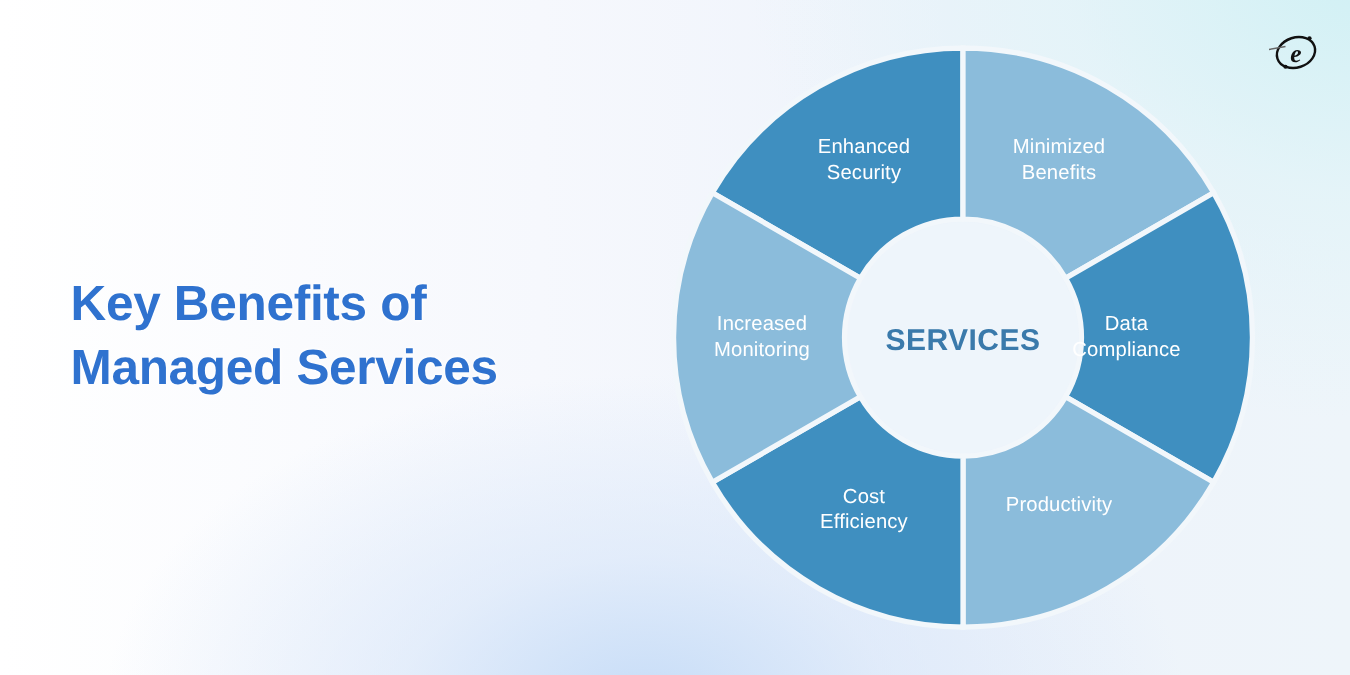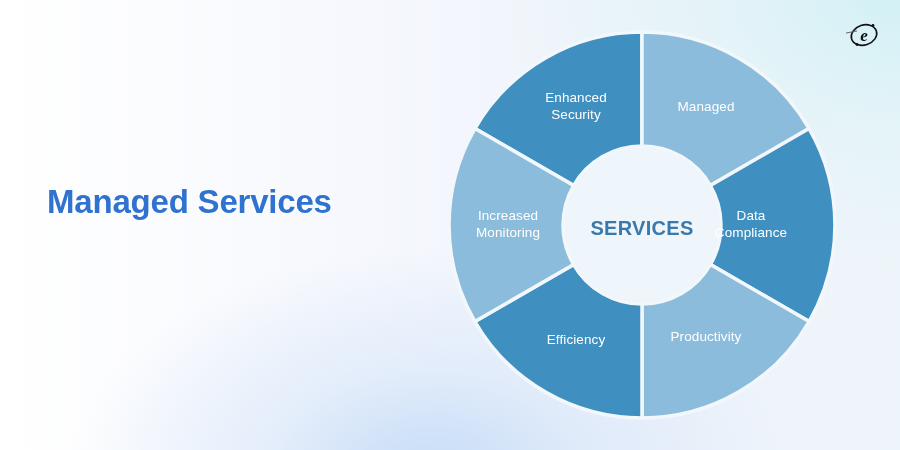--- a/index.html
+++ b/index.html
@@ -84,20 +84,21 @@
       white-space: nowrap;
     }
     .hub-label span { display: block; }
   </style>
 </head>
 <body>
 
 <div class="bg"></div>
 
 <h1 class="title">
+  <span>Key Benefits of</span>
   <span>Managed Services</span>
 </h1>
 
 <div class="logo">
   <svg width="40" height="30" viewBox="0 0 40 30">
     <ellipse cx="21" cy="15" rx="13" ry="10" fill="none" stroke="#111" stroke-width="1.6" transform="rotate(-18 21 15)"></ellipse>
     <circle cx="30" cy="5.5" r="1.4" fill="#111"></circle>
     <circle cx="14" cy="24.5" r="1.4" fill="#111"></circle>
     <path d="M3 13 L14 11" stroke="#666" stroke-width="1" fill="none"></path>
     <text x="21" y="21" text-anchor="middle" font-family="'Liberation Serif', 'DejaVu Serif', serif" font-style="italic" font-weight="700" font-size="17" fill="#111">e</text>
@@ -119,30 +120,32 @@
   <path class="seg seg-light" d="M474.9 321.5 A193 193 0 0 1 474.9 128.5 L573.6 185.5 A79 79 0 0 0 573.6 264.5 Z"></path>
 
   <circle cx="642" cy="225" r="77" fill="#eef5fb"></circle>
 </svg>
 
 <div class="seg-label" style="left:576px; top:106px;">
   <span>Enhanced</span>
   <span>Security</span>
 </div>
 <div class="seg-label" style="left:706px; top:106px;">
-  <span>Managed</span>
+  <span>Minimized</span>
+  <span>Benefits</span>
 </div>
 <div class="seg-label" style="left:751px; top:224px;">
   <span>Data</span>
   <span>Compliance</span>
 </div>
 <div class="seg-label" style="left:706px; top:336px;">
   <span>Productivity</span>
 </div>
 <div class="seg-label" style="left:576px; top:339px;">
+  <span>Cost</span>
   <span>Efficiency</span>
 </div>
 <div class="seg-label" style="left:508px; top:224px;">
   <span>Increased</span>
   <span>Monitoring</span>
 </div>
 
 <div class="hub-label">
   <span>SERVICES</span>
 </div>

